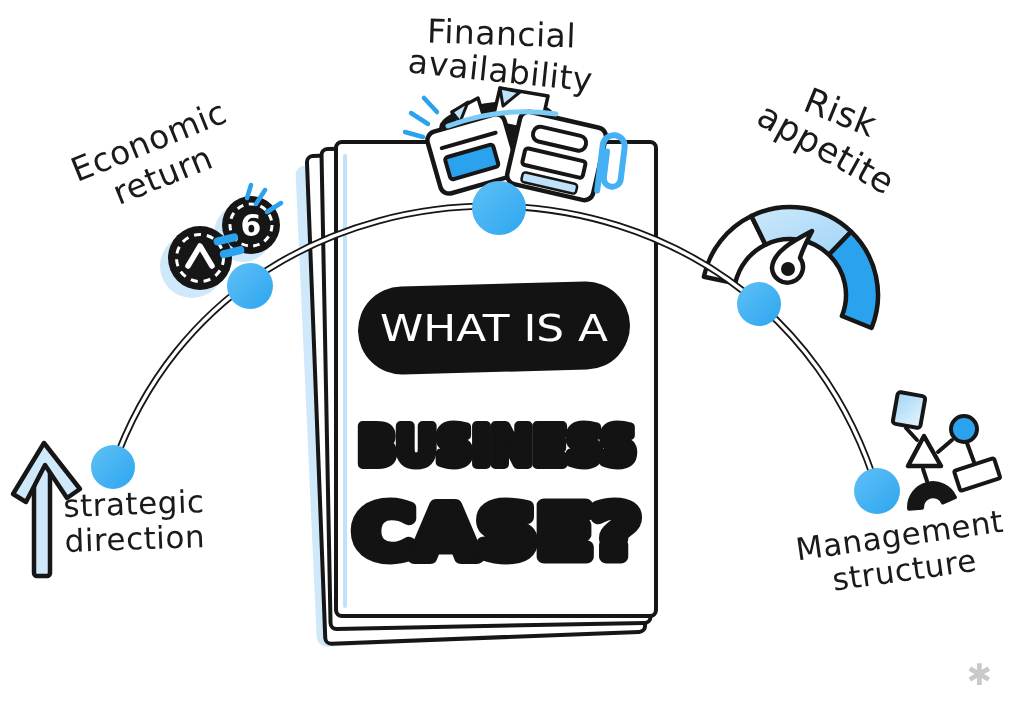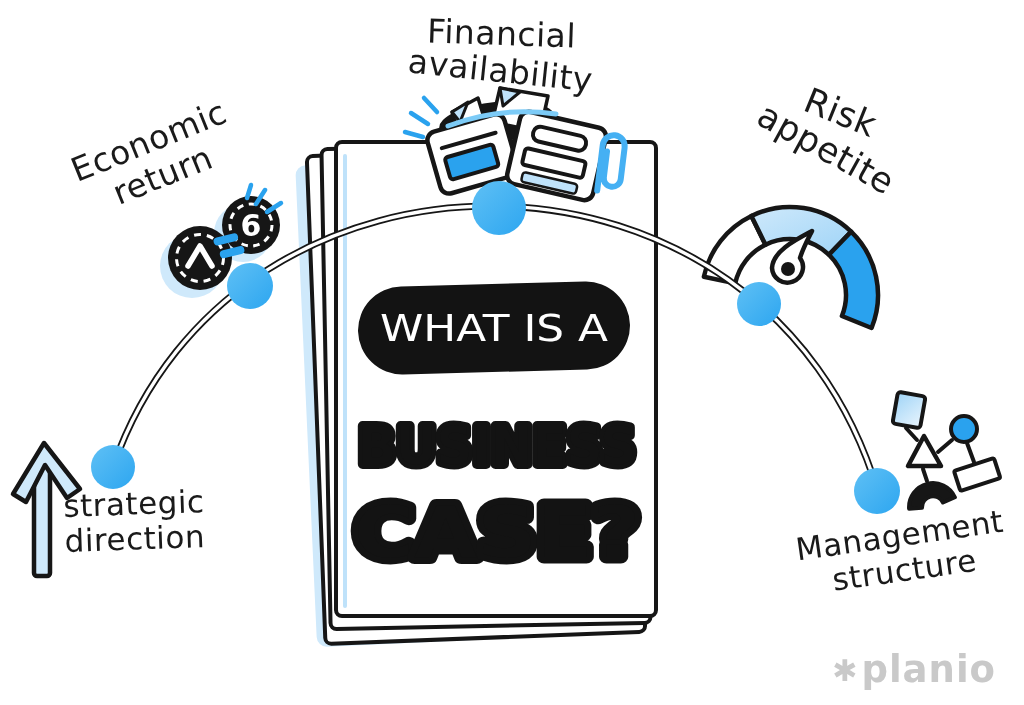--- a/index.html
+++ b/index.html
@@ -169,16 +169,15 @@
     <div class="l2">direction</div>
   </div>
 
   <div class="lbl lbl-management">
     <div class="l1">Management</div>
     <div class="l2">structure</div>
   </div>
 
   <div class="logo">
     <span class="ast">✱</span>
-    <span>planio</span>
   </div>
 
 </div>
 
 </body></html>

